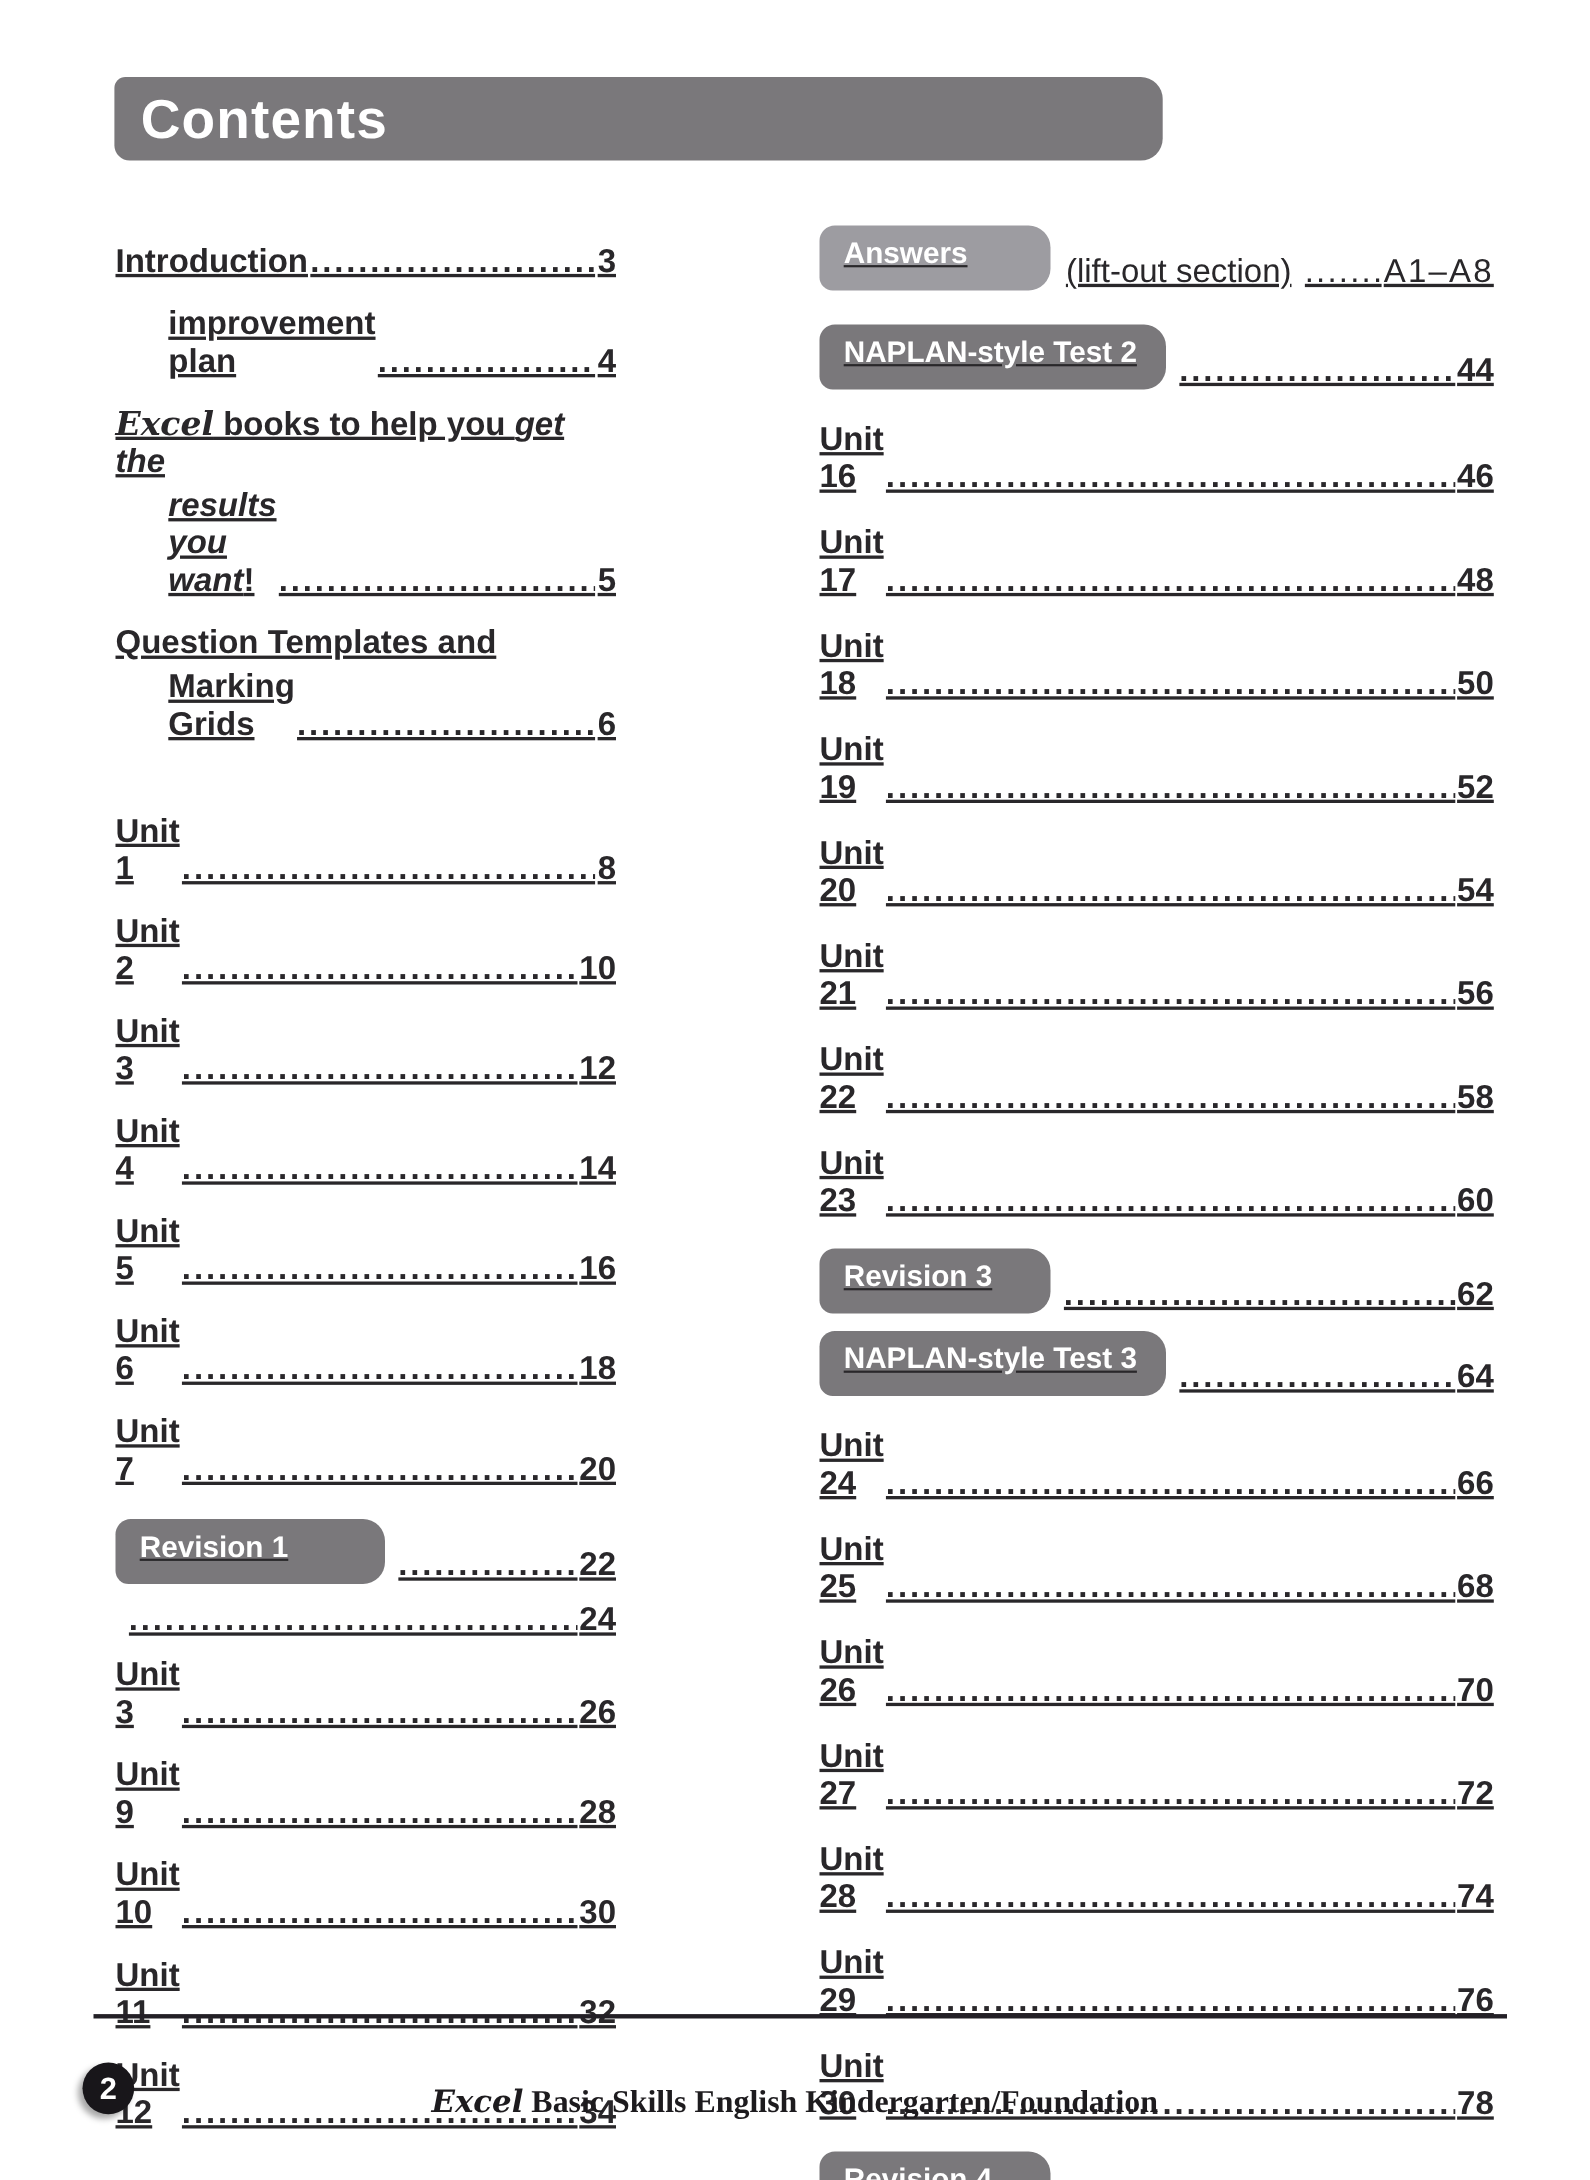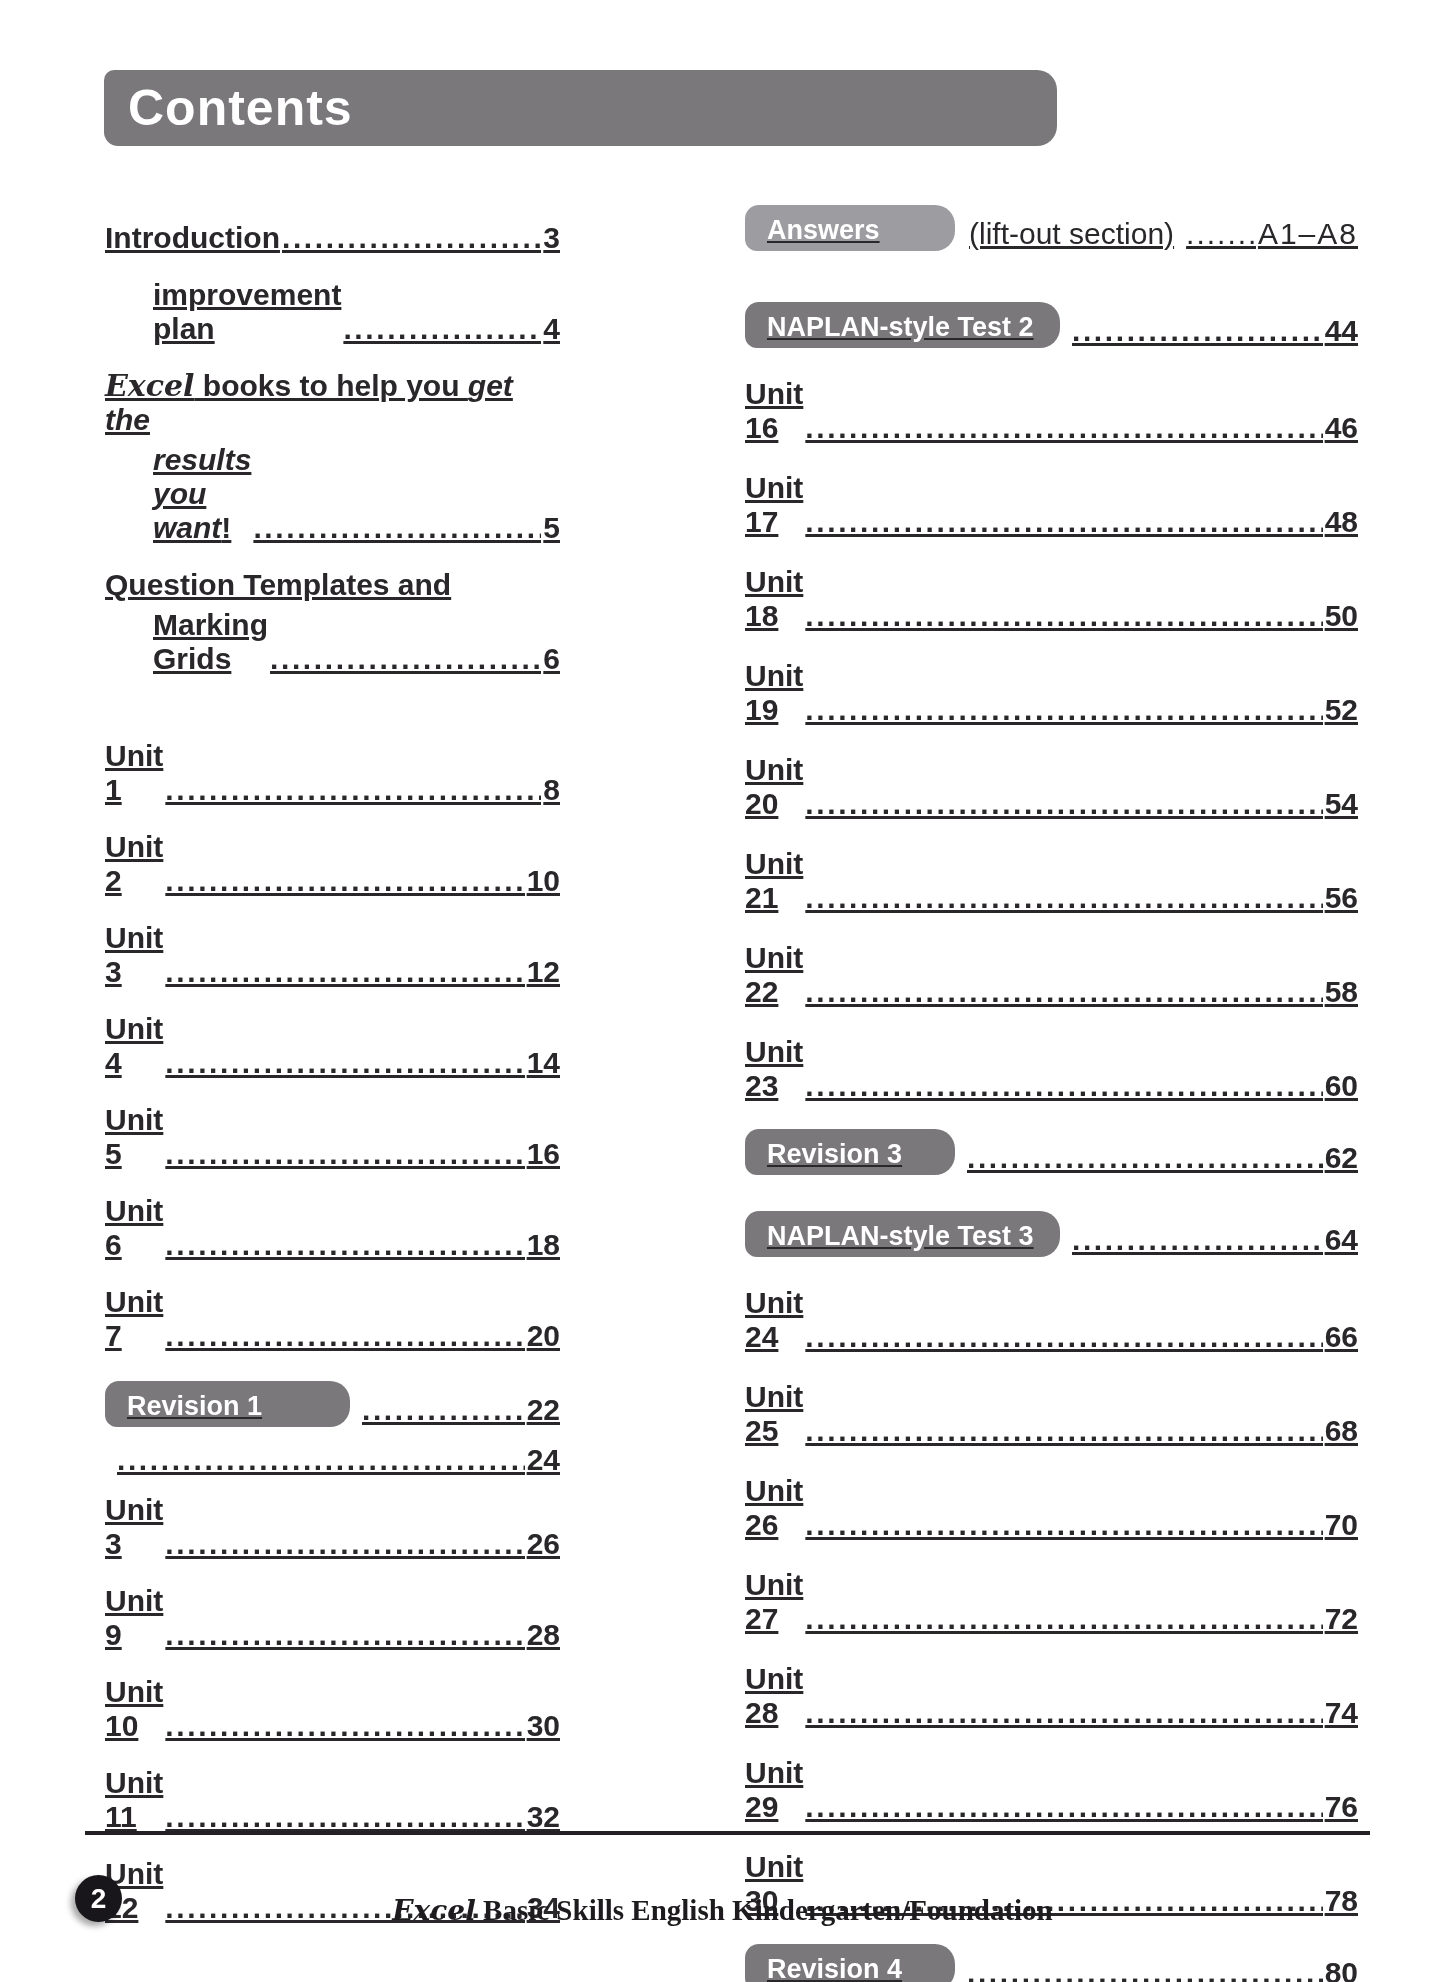--- a/index.html
+++ b/index.html
@@ -65,30 +65,30 @@
   }
   .page { margin-left:2px; white-space:nowrap; }
 
   
   .badge {
     background:#7a787b;
     color:#ffffff;
     font-size:27px;
     font-weight:bold;
     line-height:30px;
-    padding:10px 0 6px 22px;
+    padding:10px 0 19px 22px;
     border-radius:14px 20px 20px 12px;
     box-sizing:border-box;
     flex:0 0 auto;
   }
   .badge.badge-light { background:#9d9ca1; }
   #col-left  .w-revision { width:245px; }
   #col-left  .w-naplan   { width:368px; }
   #col-right .w-revision { width:210px; }
-  #col-right .w-naplan   { width:315px;margin-top:20px; }
+  #col-right .w-naplan   { width:315px; }
   #col-right .w-answers  { width:210px; }
 
   .badge-row .dots { margin-left:12px; }
   .suffix { font-weight:normal; margin-left:14px; white-space:nowrap; }
   .answers-row .dots, .answers-row .page { font-weight:normal; letter-spacing:2px; }
 
   
   .brand {
     font-family:"DejaVu Serif", serif;
     font-style:italic;

